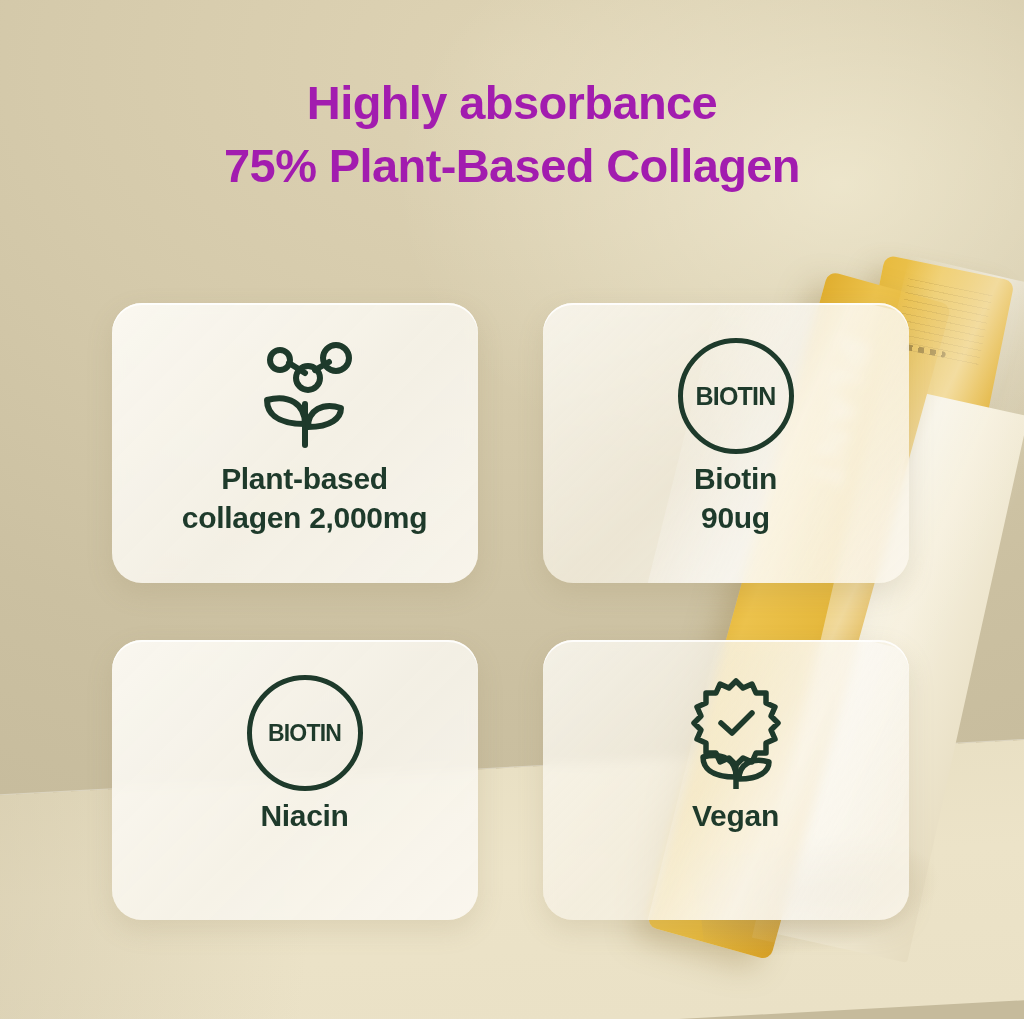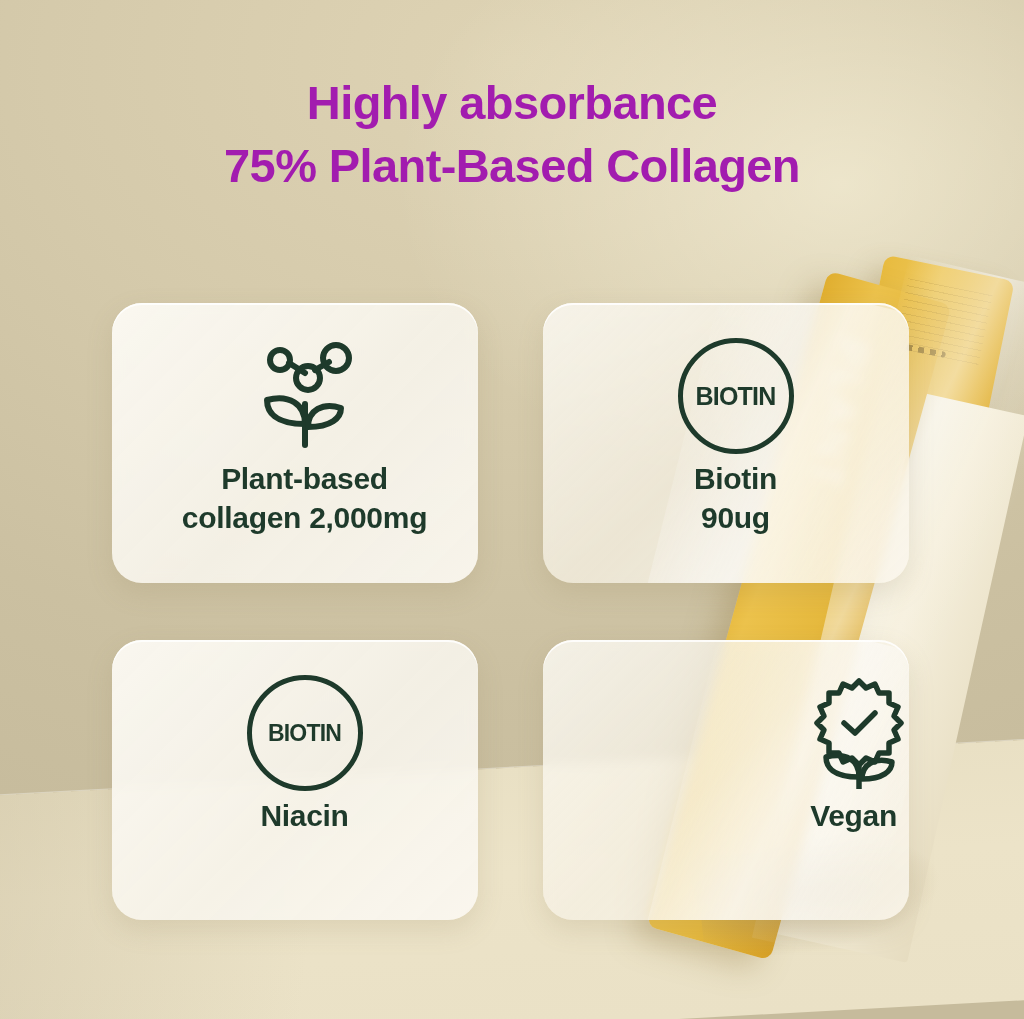--- a/index.html
+++ b/index.html
@@ -180,21 +180,21 @@
     position:absolute; left:-10%; top:-20%;
     width:60%; height:150%;
     background:linear-gradient(100deg, rgba(255,255,255,0) 0%, rgba(255,255,255,.55) 45%, rgba(255,255,255,0) 90%);
     transform:rotate(14deg) translateX(78%);
     pointer-events:none;
   }
 
   .c1{ left:112px; top:303px; }
   .c2{ left:543px; top:303px; }
   .c3{ left:112px; top:640px; }
-  .c4{ left:543px; top:640px;align-items:flex-end; }
+  .c4{ left:543px; top:640px; }
 
   .card-icon{
     position:relative; z-index:2;
     margin-top:36px;
     height:114px;
     display:flex; align-items:center; justify-content:center;
   }
   .card-label{
     position:relative; z-index:2;
     margin-top:6px;

